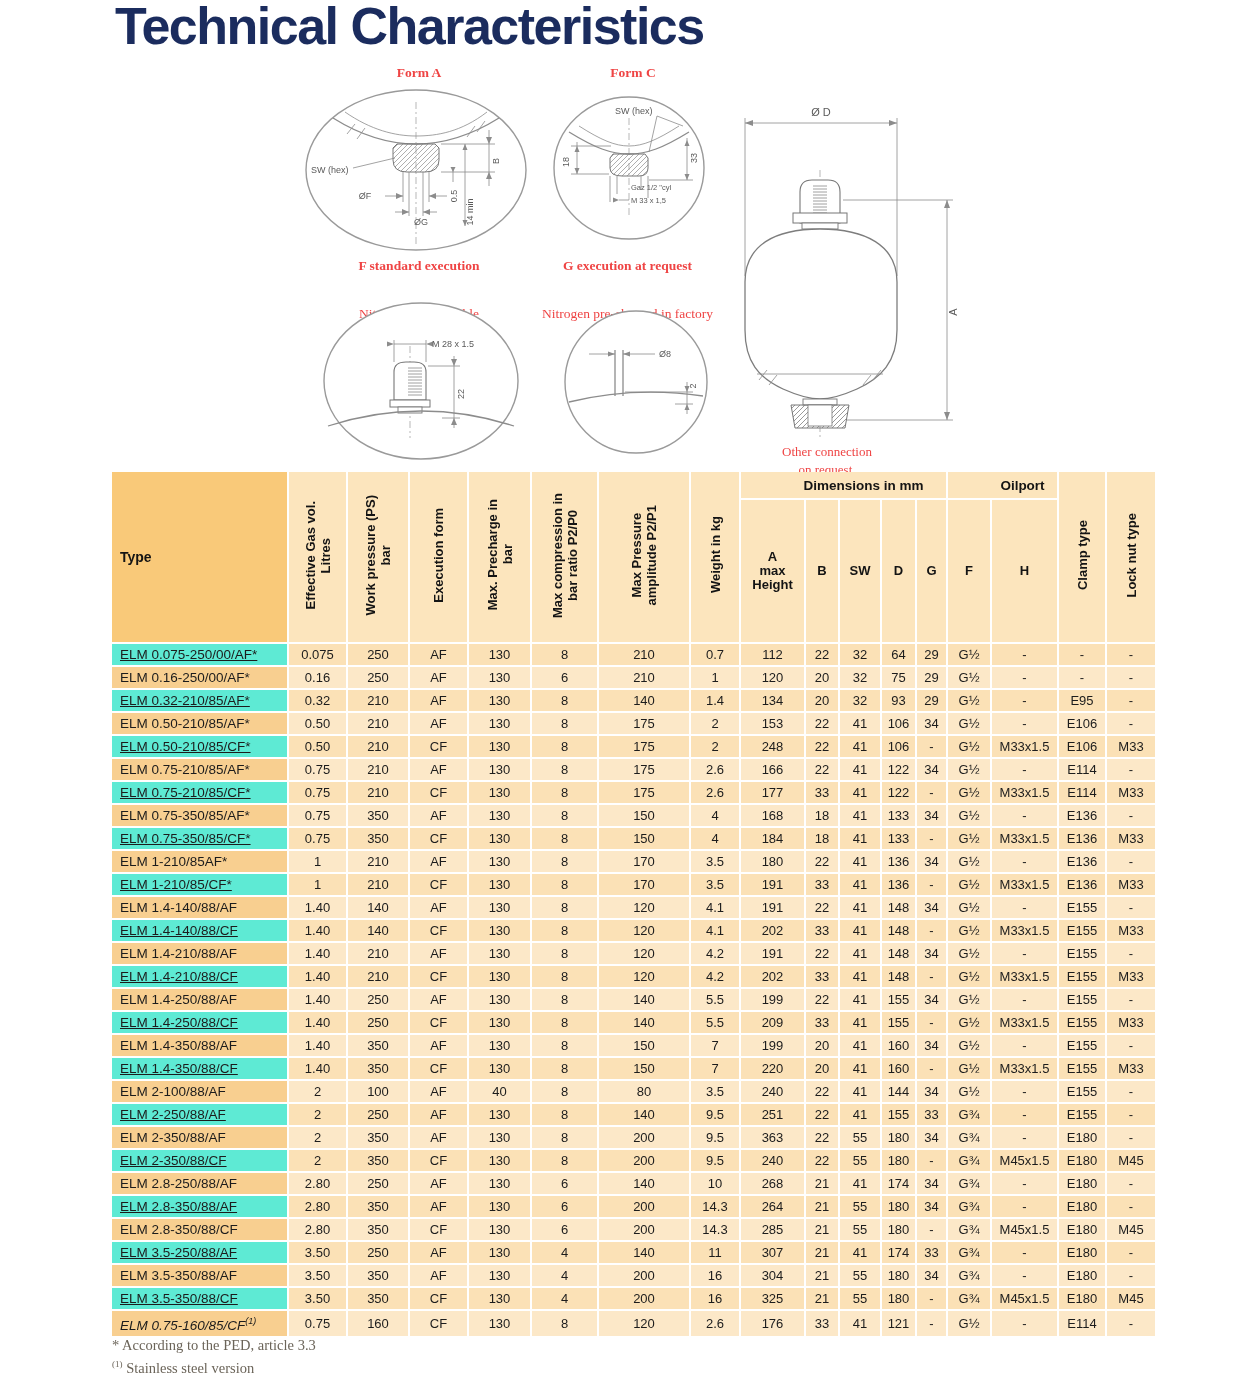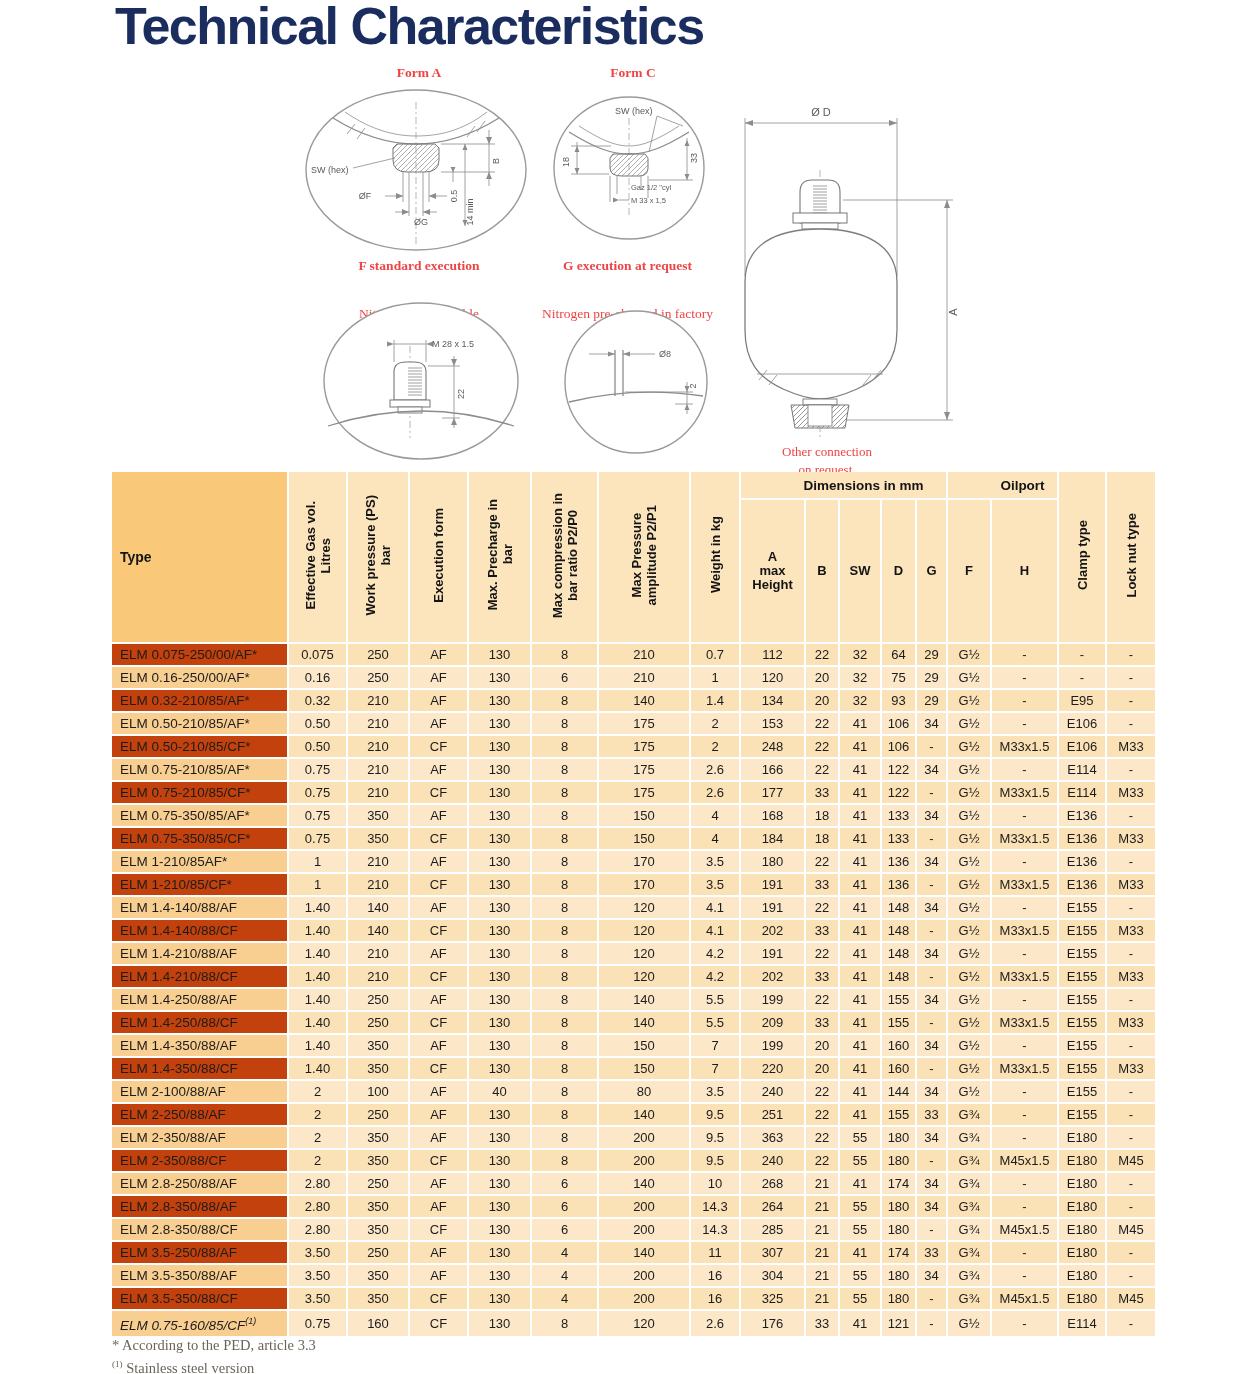--- a/index.html
+++ b/index.html
@@ -28,21 +28,21 @@
   th.grp{font-size:13.5px;font-weight:bold;height:26px;text-align:center;padding-left:40px;}
   tr.sub-row th{vertical-align:middle;text-align:center;font-size:13px;font-weight:bold;
        white-space:pre-line;line-height:14px;height:142px;}
   th.rot{vertical-align:middle;text-align:center;}
   .vh{writing-mode:vertical-rl;transform:rotate(180deg);white-space:pre-line;
        font-size:13px;font-weight:bold;line-height:15px;display:inline-block;}
   tbody td{height:21px;font-size:13px;text-align:center;line-height:21px;color:#1c1c1c;}
   td.type-cell{text-align:left;padding-left:8px;font-size:13.5px;}
   tr.even td.val{background:#fbe1b6;}
   tr.odd td.val{background:#fce8c8;}
-  tr.even td.type-cell{background:#c2410c;}
+  tr.even td.type-cell{background:#5eead4;text-decoration:underline;}
   tr.odd td.type-cell{background:#f8cf90;}
   td.type-cell.it{font-style:italic;}
   tbody sup{font-size:9px;font-style:italic;}
   #footnotes{left:112px;top:1336px;font-family:"Liberation Serif",serif;
        color:#6b6459;font-size:14.5px;line-height:19px;}
   .fn-sup{font-size:9px;vertical-align:super;}
 </style>
 </head>
 <body>
 

